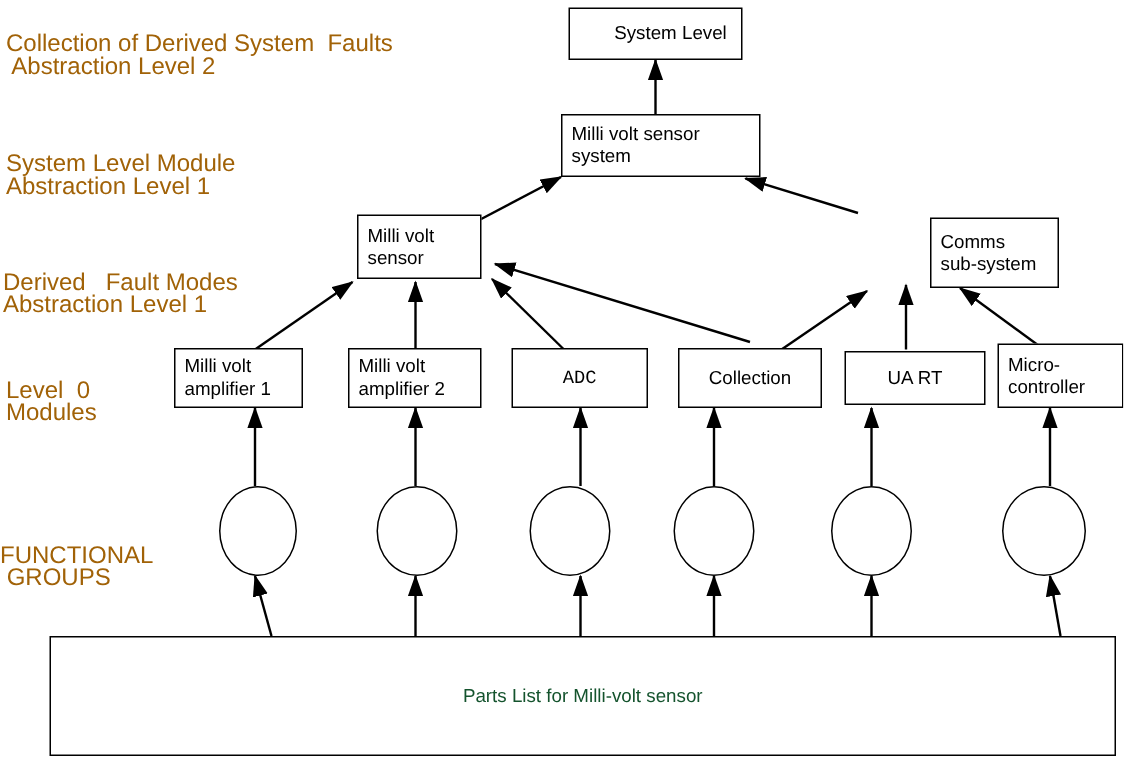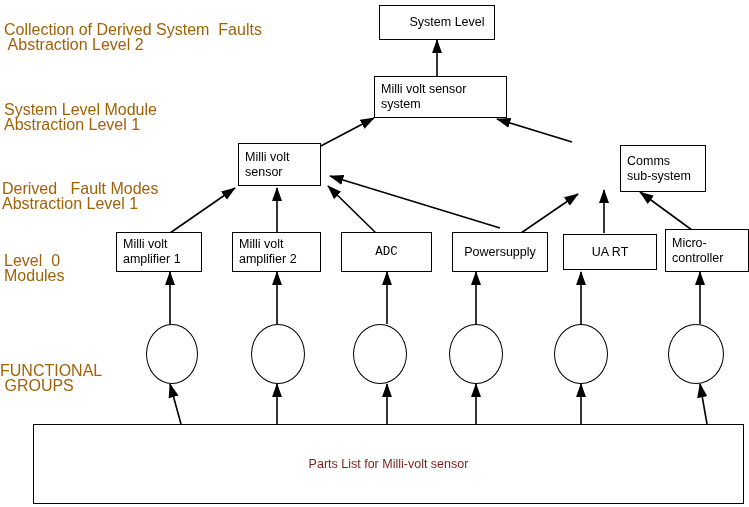--- a/index.html
+++ b/index.html
@@ -61,21 +61,21 @@
   }
   .parts-bar {
     position: absolute;
     box-sizing: border-box;
     border: 1.6px solid #000000;
     background: #ffffff;
     display: flex;
     align-items: center;
     justify-content: center;
     font-size: 12.5px;
-    color: #7f1d1d;
+    color: #14532d;
   }
 </style>
 </head>
 <body>
 
 <div id="stage">
 
   <svg id="edges" viewBox="0 0 749 507">
     <defs>
       <marker id="arrow" markerWidth="10" markerHeight="10" refX="8.4" refY="3.2" orient="auto" markerUnits="strokeWidth">
@@ -143,21 +143,21 @@
 sub-system</div>
 
   <div class="node left-text" style="left:116px; top:232px; width:86px; height:40px;">Milli volt
 amplifier 1</div>
 
   <div class="node left-text" style="left:232px; top:232px; width:89px; height:40px;">Milli volt
 amplifier 2</div>
 
   <div class="node" style="left:341px; top:232px; width:91px; height:40px;font-family:Liberation Mono, monospace;">ADC</div>
 
-  <div class="node" style="left:452px; top:232px; width:96px; height:40px;">Powersupply</div>
+  <div class="node" style="left:452px; top:232px; width:96px; height:40px;">Collection</div>
 
   <div class="node" style="left:563px; top:234px; width:94px; height:36px;">UA  RT</div>
 
   <div class="node left-text" style="left:665px; top:229px; width:84px; height:43px;">Micro-
 controller</div>
 
   <div class="circle" style="left:146px; top:324px; width:52px; height:60px;"></div>
   <div class="circle" style="left:251px; top:324px; width:54px; height:60px;"></div>
   <div class="circle" style="left:353px; top:324px; width:54px; height:60px;"></div>
   <div class="circle" style="left:449px; top:324px; width:54px; height:60px;"></div>

